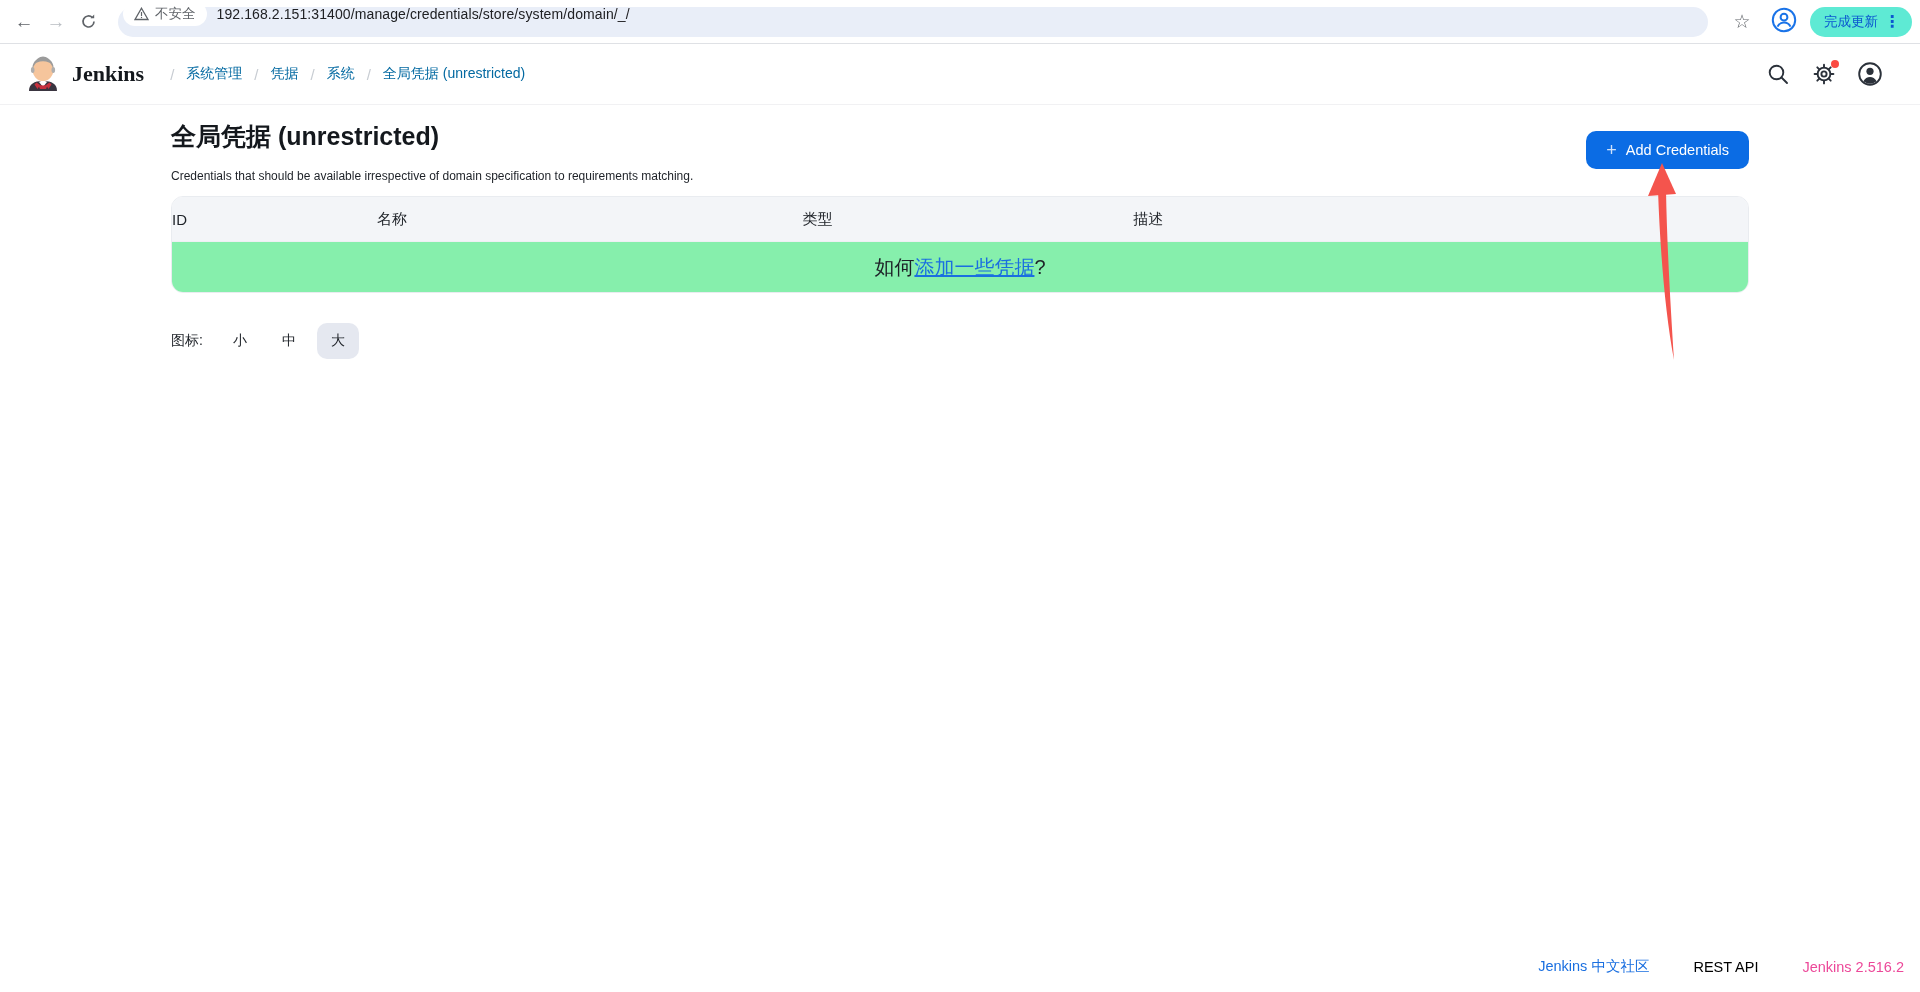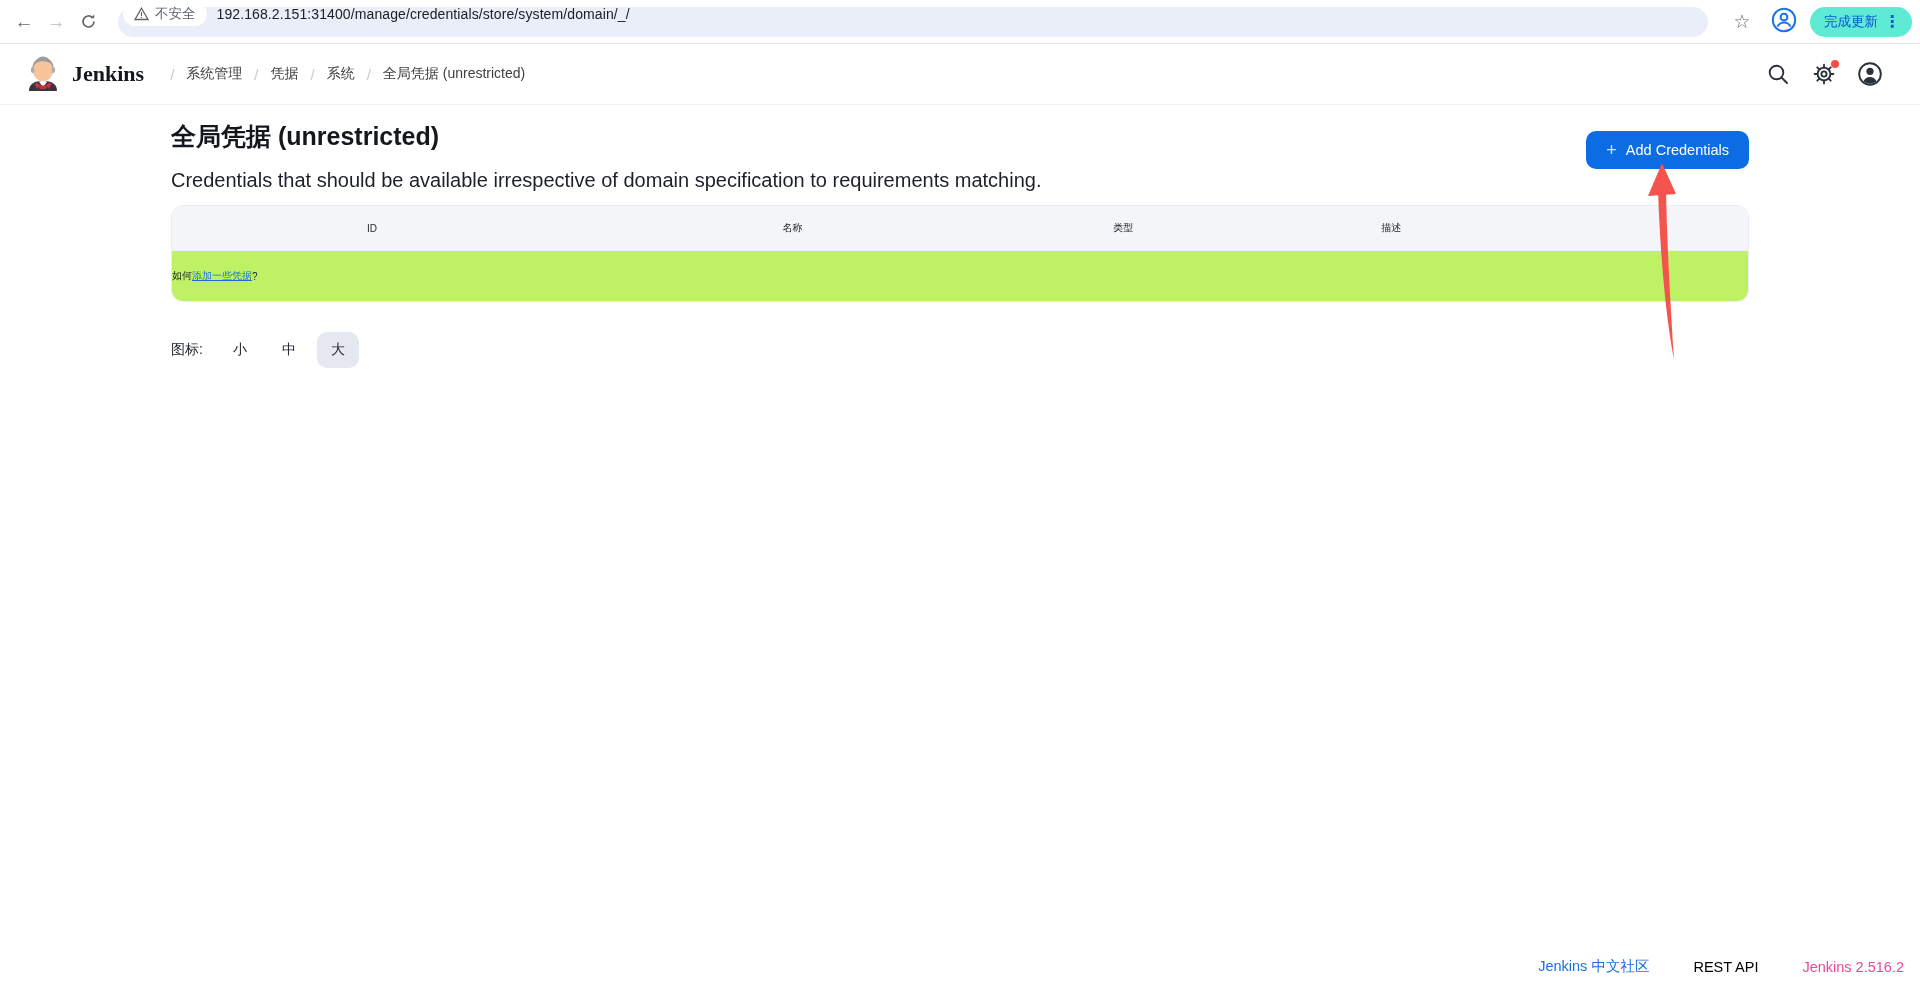--- a/index.html
+++ b/index.html
@@ -30,44 +30,44 @@
   .update-pill .dots { color:#0b57d0; font-size:16px; font-weight:700; padding:0 6px; line-height:1; }
 
   
   .jk-header { height:61px; background:#fff; border-bottom:1px solid #f1f1f3;
     display:flex; align-items:center; padding:0 35px 0 26px;text-align:right; }
   .jk-logo { width:36px; height:38px; display:flex; align-items:center; cursor:pointer; }
   .jk-brand { font-family:"Liberation Serif","DejaVu Serif",serif; font-weight:700; font-size:22px;
     color:#14181d; margin-left:10px; cursor:pointer; }
   .crumbs { display:flex; align-items:center; margin-left:14px; font-size:14px; }
   .crumb-sep { color:#c7ccd2; padding:0 12px; font-size:15px; }
-  .crumb { color:#404040; text-decoration:none; cursor:pointer; }
+  .crumb { color:#0369a1; text-decoration:none; cursor:pointer; }
   .crumb.current { cursor:default; }
   .jk-spacer { flex:1; }
   .jk-iconbtn { width:30px; height:30px; border:none; background:none; position:relative;
     display:flex; align-items:center; justify-content:center; cursor:pointer; margin-left:16px; }
   .jk-iconbtn svg { display:block; }
   .alert-dot { position:absolute; top:1px; right:0; width:8px; height:8px; border-radius:50%;
     background:#fb4a42; }
 
   
   .main { position:relative; margin:0 171px; width:1578px; }
   .page-title { font-size:25px; font-weight:700; color:#14181d; margin-top:14px; line-height:34px; }
   .add-btn { position:absolute; top:12px; right:0; height:38px; padding:0 20px; background:#0b6ce4;
     color:#fff; border:none; border-radius:10px; font-size:14.5px; font-weight:500;
     display:flex; align-items:center; gap:9px; cursor:pointer; font-family:inherit; }
   .add-btn .plus { font-size:18px; font-weight:400; color:rgba(255,255,255,.8); line-height:1; }
-  .page-desc { margin-top:16px; font-size:20px; color:#1d2127; }
+  .page-desc { margin-top:16px; font-size:12px; color:#1d2127; }
 
   .cred-table { margin-top:13px; border:1px solid #e9ecf0; border-radius:12px; overflow:hidden; }
   .cred-head { display:grid; grid-template-columns:13% 27% 21% 17% 22%; height:44px;
     background:#f3f5f8; align-items:center; }
-  .cred-head .th { text-align:right; font-size:10px; font-weight:500; color:#1d2127; }
-  .cred-empty { height:51px; background:#bef264; border-top:1px solid #eef0f3; display:flex;
-    align-items:center; justify-content:flex-start; font-size:10px; color:#1d2127; }
+  .cred-head .th { text-align:left; font-size:15px; font-weight:500; color:#1d2127; }
+  .cred-empty { height:51px; background:#86efac; border-top:1px solid #eef0f3; display:flex;
+    align-items:center; justify-content:center; font-size:20px; color:#1d2127; }
   .cred-empty a { color:#1a6fe0; text-decoration:underline; cursor:pointer; }
 
   .icon-size-row { margin-top:30px; display:flex; align-items:center; font-size:14px; color:#1d2127; }
   .icon-size-label { margin-right:16px; }
   .size-btn { border:none; background:none; font-size:14px; color:#1d2127; padding:9px 14px;
     border-radius:10px; cursor:pointer; margin-right:7px; font-family:inherit; }
   .size-btn.selected { background:#e5e8f0; }
 
   
   .anno-arrow { position:absolute; left:1645px; top:163px; pointer-events:none; z-index:50; }

